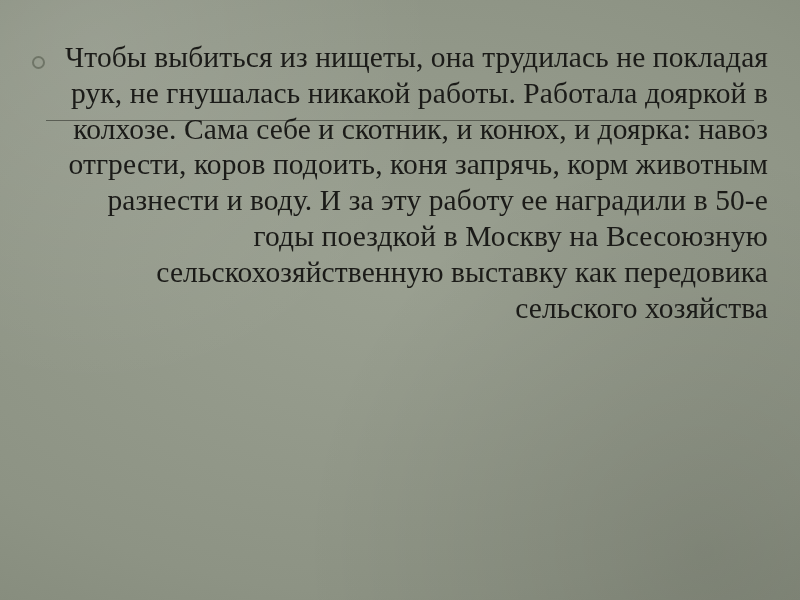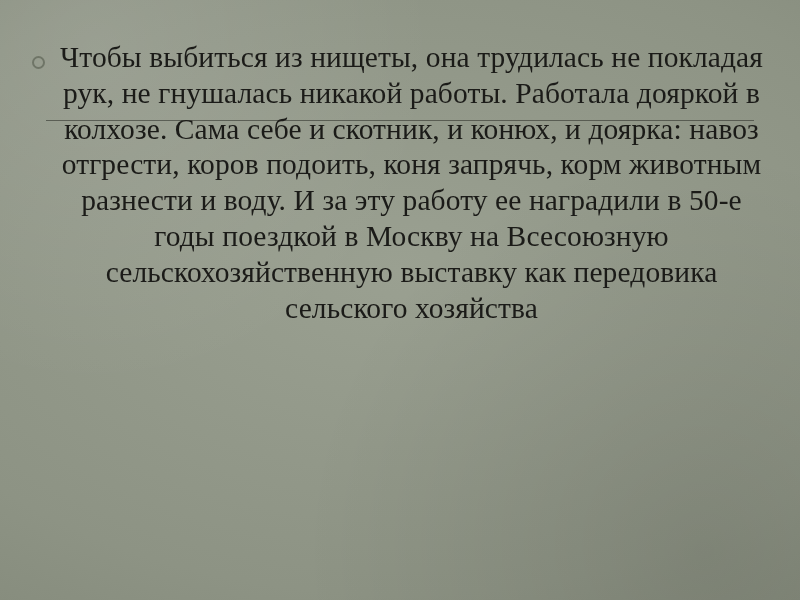--- a/index.html
+++ b/index.html
@@ -52,21 +52,21 @@
     background: transparent;
     box-sizing: border-box;
   }
   .bullet-text {
     flex: 1 1 auto;
     font-family: "Liberation Serif", serif;
     font-size: 29.5px;
     line-height: 1.215;
     color: #1b1b18;
     letter-spacing: 0.1px;
-    text-align: center;
+    text-align: right;
   }
   .rule {
     position: absolute;
     left: 46px;
     top: 120px;
     width: 708px;
     height: 1px;
     background: rgba(40,42,36,0.55);
   }
 </style>

